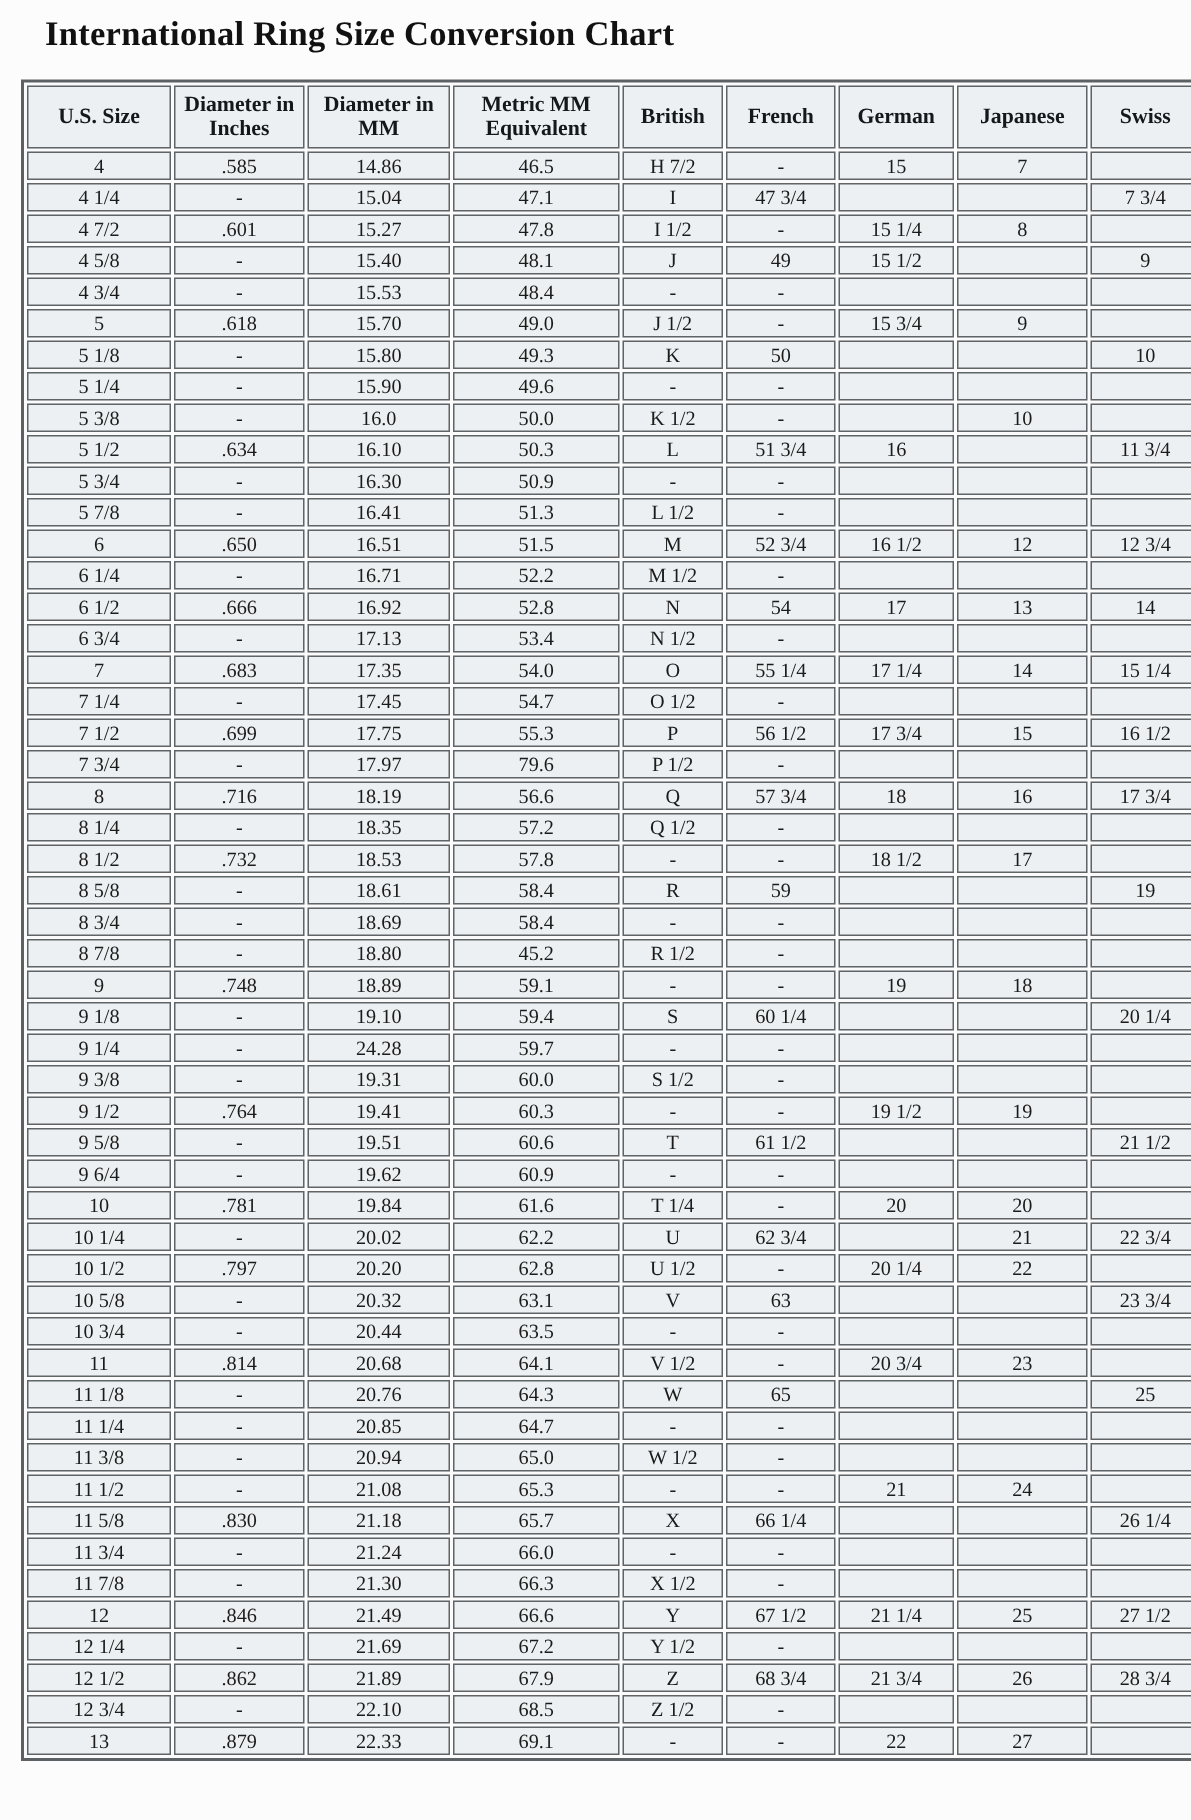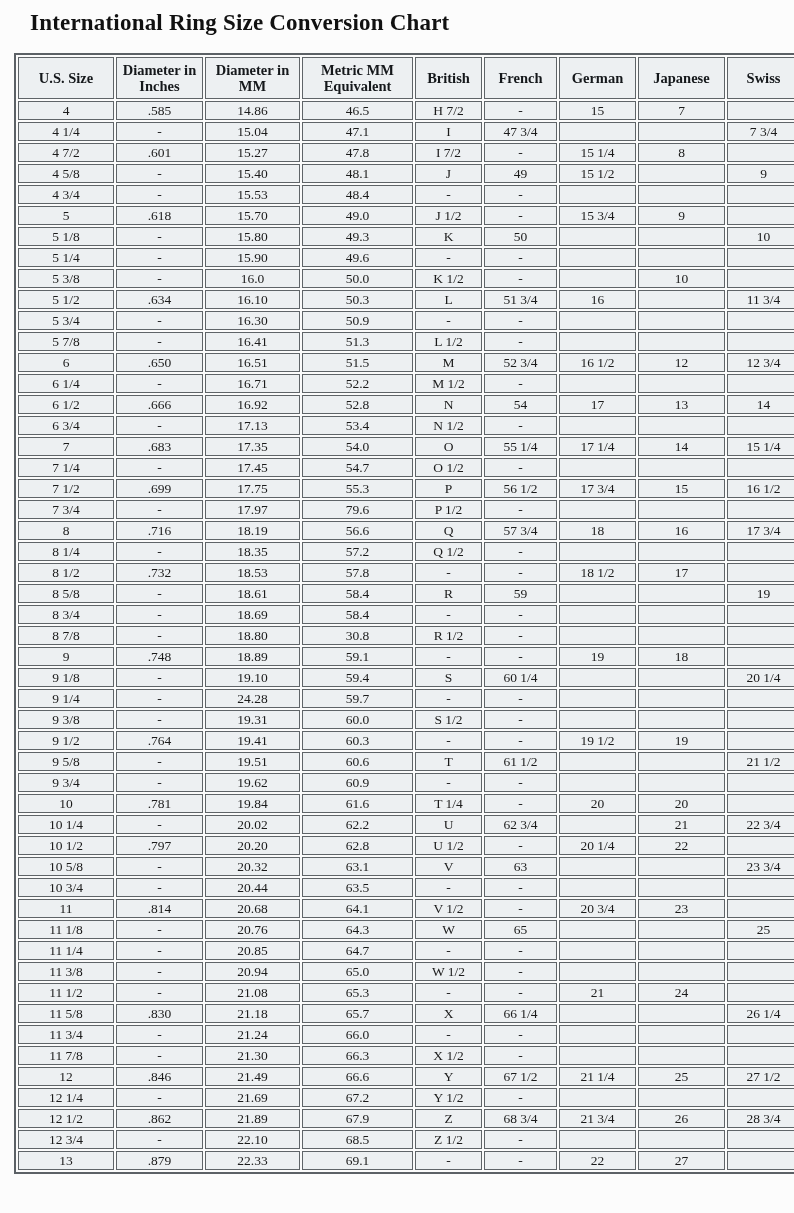--- a/index.html
+++ b/index.html
@@ -118,21 +118,21 @@
           <td>47 3/4</td>
           <td></td>
           <td></td>
           <td>7 3/4</td>
         </tr>
         <tr>
           <td>4 7/2</td>
           <td>.601</td>
           <td>15.27</td>
           <td>47.8</td>
-          <td>I 7/2</td>
+          <td>I 1/2</td>
           <td>-</td>
           <td>15 1/4</td>
           <td>8</td>
           <td></td>
         </tr>
         <tr>
           <td>4 5/8</td>
           <td>-</td>
           <td>15.40</td>
           <td>48.1</td>
@@ -370,21 +370,21 @@
           <td>-</td>
           <td>-</td>
           <td></td>
           <td></td>
           <td></td>
         </tr>
         <tr>
           <td>8 7/8</td>
           <td>-</td>
           <td>18.80</td>
-          <td>30.8</td>
+          <td>45.2</td>
           <td>R 1/2</td>
           <td>-</td>
           <td></td>
           <td></td>
           <td></td>
         </tr>
         <tr>
           <td>9</td>
           <td>.748</td>
           <td>18.89</td>
@@ -444,21 +444,21 @@
           <td>-</td>
           <td>19.51</td>
           <td>60.6</td>
           <td>T</td>
           <td>61 1/2</td>
           <td></td>
           <td></td>
           <td>21 1/2</td>
         </tr>
         <tr>
-          <td>9 3/4</td>
+          <td>9 6/4</td>
           <td>-</td>
           <td>19.62</td>
           <td>60.9</td>
           <td>-</td>
           <td>-</td>
           <td></td>
           <td></td>
           <td></td>
         </tr>
         <tr>

